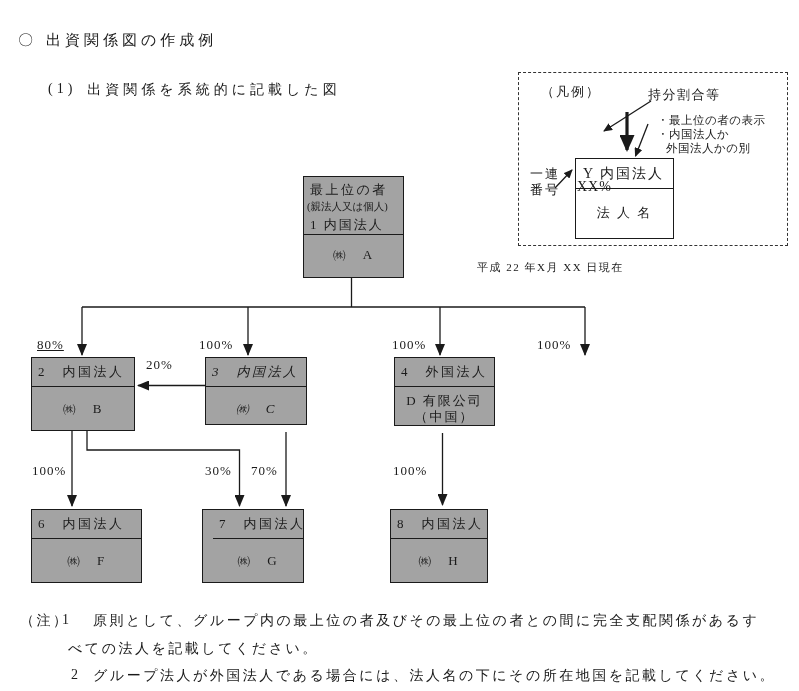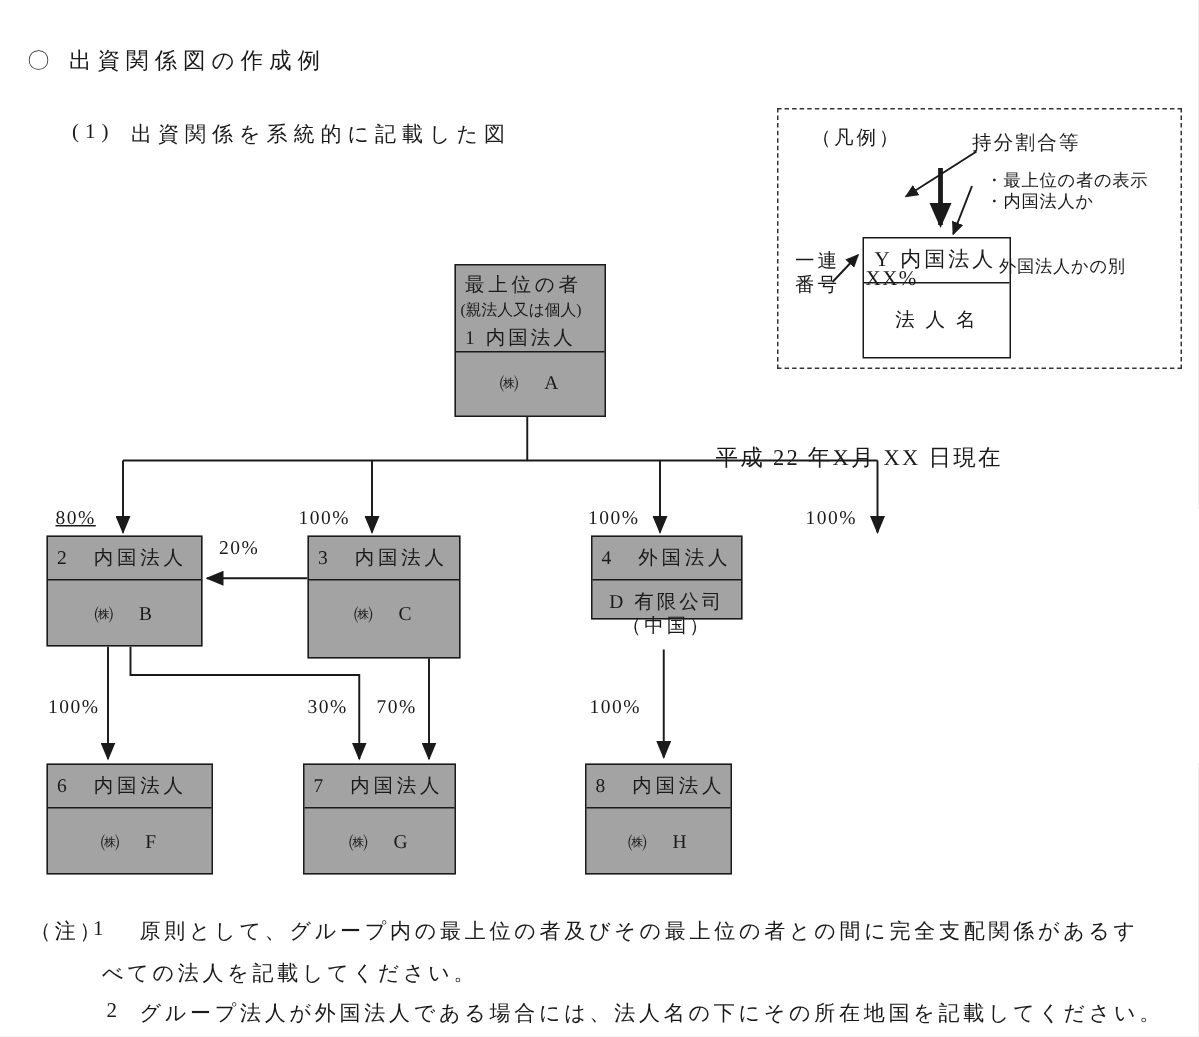--- a/index.html
+++ b/index.html
@@ -14,45 +14,45 @@
   .doc-title { top:31px; left:18px; font-size:15px; letter-spacing:4px; display:flex; gap:9px; }
   .doc-subtitle { top:81px; left:48px; font-size:14px; letter-spacing:4px; display:flex; gap:11px; }
 
   
   .legend { position:absolute; left:518px; top:72px; width:268px; height:172px; border:1px dashed #333; background:transparent; }
   .lg-caption { left:22px; top:10px; font-size:13px; letter-spacing:2px; }
   .lg-ratio { left:129px; top:13px; font-size:13px; letter-spacing:1.5px; }
   .lg-xx { left:58px; top:58px; font-size:14px; letter-spacing:1px;margin-top:48px; }
   .lg-b0 { left:138px; top:40px; font-size:11.5px; letter-spacing:0.5px; }
   .lg-b1 { left:138px; top:54px; font-size:11.5px; letter-spacing:0.5px; }
-  .lg-b2 { left:147px; top:68px; font-size:11.5px; letter-spacing:0.5px;margin-top:29px; }
+  .lg-b2 { left:147px; top:68px; font-size:11.5px; letter-spacing:0.5px; }
   .lg-serial1 { left:11px; top:92px; font-size:13px; letter-spacing:2px; }
   .lg-serial2 { left:11px; top:108px; font-size:13px; letter-spacing:2px; }
   .lg-sample { position:absolute; left:56px; top:85px; width:97px; height:79px; border:1.4px solid #1a1a1a; }
   .lg-sample .row1 { height:29px; line-height:29px; border-bottom:1.4px solid #1a1a1a; padding-left:7px; font-size:14px; letter-spacing:2px; }
   .lg-sample .row2 { height:48px; display:flex; align-items:center; justify-content:center; font-size:13px; letter-spacing:2px; }
 
-  .as-of { left:477px; top:260px; font-size:15px; letter-spacing:1.5px;margin-top:36px; }
+  .as-of { left:477px; top:260px; font-size:11px; letter-spacing:1.5px; }
 
   
   .node { position:absolute; border:1.4px solid #1a1a1a; background:#a3a3a3; box-sizing:border-box; }
   .node .type { height:28px; line-height:28px; border-bottom:1.4px solid #1a1a1a; padding-left:6px; font-size:13px; letter-spacing:2.5px; white-space:nowrap; }
   .node .name { display:flex; align-items:center; justify-content:center; font-size:13px; letter-spacing:2px; height:43px; flex-direction:column; line-height:16px; }
   .root { left:303px; top:176px; width:101px; height:102px; }
   .root .rtop { height:58px; border-bottom:1.4px solid #1a1a1a; padding:4px 0 0 3px; box-sizing:border-box; }
   .root .rl1 { font-size:13px; letter-spacing:2.5px; padding-left:3px; }
   .root .rl2 { font-size:10.5px; letter-spacing:0; margin-top:1px; }
   .root .rl3 { font-size:13px; letter-spacing:2px; margin-top:2px; padding-left:3px; }
   .root .rname { height:40px; display:flex; align-items:center; justify-content:center; font-size:13px; letter-spacing:2px; }
   .n2 { left:31px;  top:357px; width:104px; height:74px; }
-  .n3 { left:205px; top:357px; width:102px; height:82px; }
-  .n4 { left:394px; top:357px; width:101px; height:56px; }
+  .n3 { left:205px; top:357px; width:102px; height:68px;font-style:italic; }
+  .n4 { left:394px; top:357px; width:101px; height:69px; }
   .n5 { left:550px; top:357px; width:100px; height:74px; }
   .n6 { left:31px;  top:509px; width:111px;  height:74px; }
-  .n7 { left:202px; top:509px; width:102px; height:74px; }
+  .n7 { left:202px; top:509px; width:102px; height:74px;padding-left:10px; }
   .n8 { left:390px; top:509px; width:98px;  height:74px; }
 
   
   .pct { font-size:13px; letter-spacing:1px; }
   .p-ab { left:37px;  top:337px;text-decoration:underline; }
   .p-ac { left:199px; top:337px; }
   .p-ad { left:392px; top:337px; }
   .p-ae { left:537px; top:337px; }
   .p-cb { left:146px; top:357px; }
   .p-bf { left:32px;  top:463px; }

